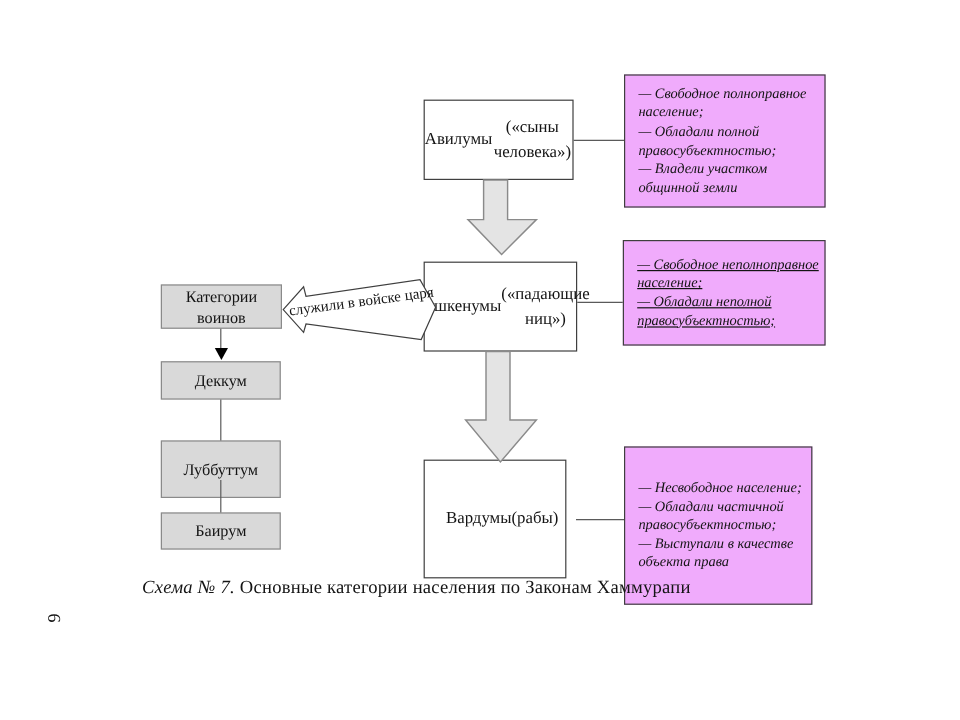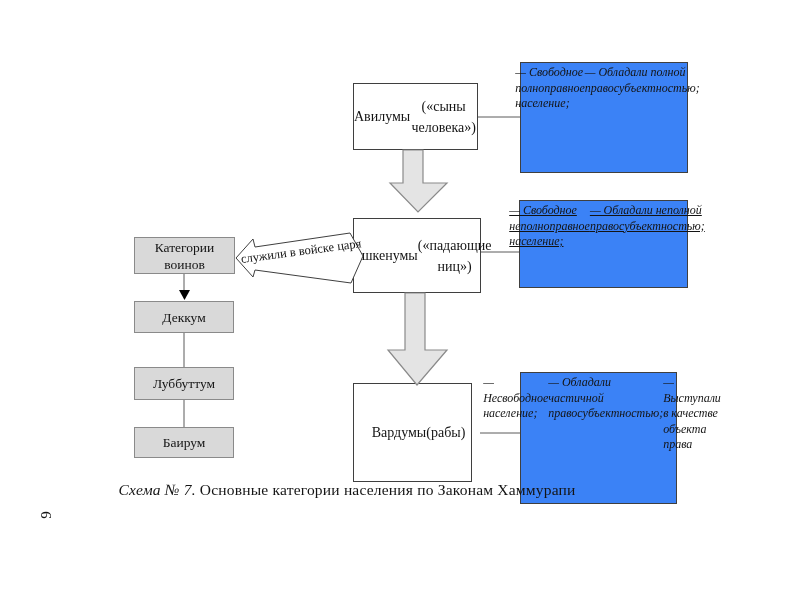--- a/index.html
+++ b/index.html
@@ -23,22 +23,22 @@
     background:#fff;border:1px solid var(--border-dark);
     display:flex;flex-direction:row;align-items:center;justify-content:center;
     text-align:center;font-size:14px;line-height:21px;
   }
   .graybox{
     background:var(--box-gray-fill);border:1px solid var(--border-gray);
     display:flex;align-items:center;justify-content:center;
     text-align:center;font-size:13.5px;line-height:17px;padding:2px 6px;
   }
   .descbox{
-    background:#3b82f6;border:1px solid var(--border-dark);
-    display:flex;flex-direction:row;justify-content:center;
+    background:#f0abfc;border:1px solid var(--border-dark);
+    display:flex;flex-direction:column;justify-content:center;
     font-style:italic;font-size:12px;line-height:15.6px;
     padding:2px 4px 2px 11px;text-align:left;
   }
   .descbox div{margin:0;}
   svg.overlay{position:absolute;left:0;top:0;z-index:3;pointer-events:none;}
   .boxlayer{z-index:2;}
   .arrow-label{
     z-index:4;font-size:12.5px;white-space:nowrap;text-align:center;
     transform:rotate(-7.5deg);transform-origin:0 50%;
   }
@@ -73,20 +73,21 @@
   </div>
 
   <div class="abs box boxlayer" style="left:353px;top:383px;width:119px;height:99px;padding-left:12px;">
     <div>Вардумы</div>
     <div>(рабы)</div>
   </div>
 
   <div class="abs descbox boxlayer" style="left:520px;top:62px;width:168px;height:111px;">
     <div>— Свободное полноправное население;</div>
     <div>— Обладали полной правосубъектностью;</div>
+    <div>— Владели участком общинной земли</div>
   </div>
 
   <div class="abs descbox boxlayer" style="left:519px;top:200px;width:169px;height:88px;text-decoration:underline;">
     <div>— Свободное неполноправное население;</div>
     <div>— Обладали неполной правосубъектностью;</div>
   </div>
 
   <div class="abs descbox boxlayer" style="left:520px;top:372px;width:157px;height:132px;">
     <div>— Несвободное население;</div>
     <div>— Обладали частичной правосубъектностью;</div>
@@ -94,21 +95,21 @@
   </div>
 
   <div class="abs graybox boxlayer" style="left:134px;top:237px;width:101px;height:37px;">
     <div>Категории воинов</div>
   </div>
 
   <div class="abs graybox boxlayer" style="left:134px;top:301px;width:100px;height:32px;align-items:center;">
     <div>Деккум</div>
   </div>
 
-  <div class="abs graybox boxlayer" style="left:134px;top:367px;width:100px;height:33px;">
+  <div class="abs graybox boxlayer" style="left:134px;top:367px;width:100px;height:48px;">
     <div>Луббуттум</div>
   </div>
 
   <div class="abs graybox boxlayer" style="left:134px;top:427px;width:100px;height:31px;">
     <div>Баирум</div>
   </div>
 
   <svg class="overlay" width="800" height="600" viewBox="0 0 800 600">
 
     <line class="conn" x1="478" y1="117" x2="520" y2="117"></line>

